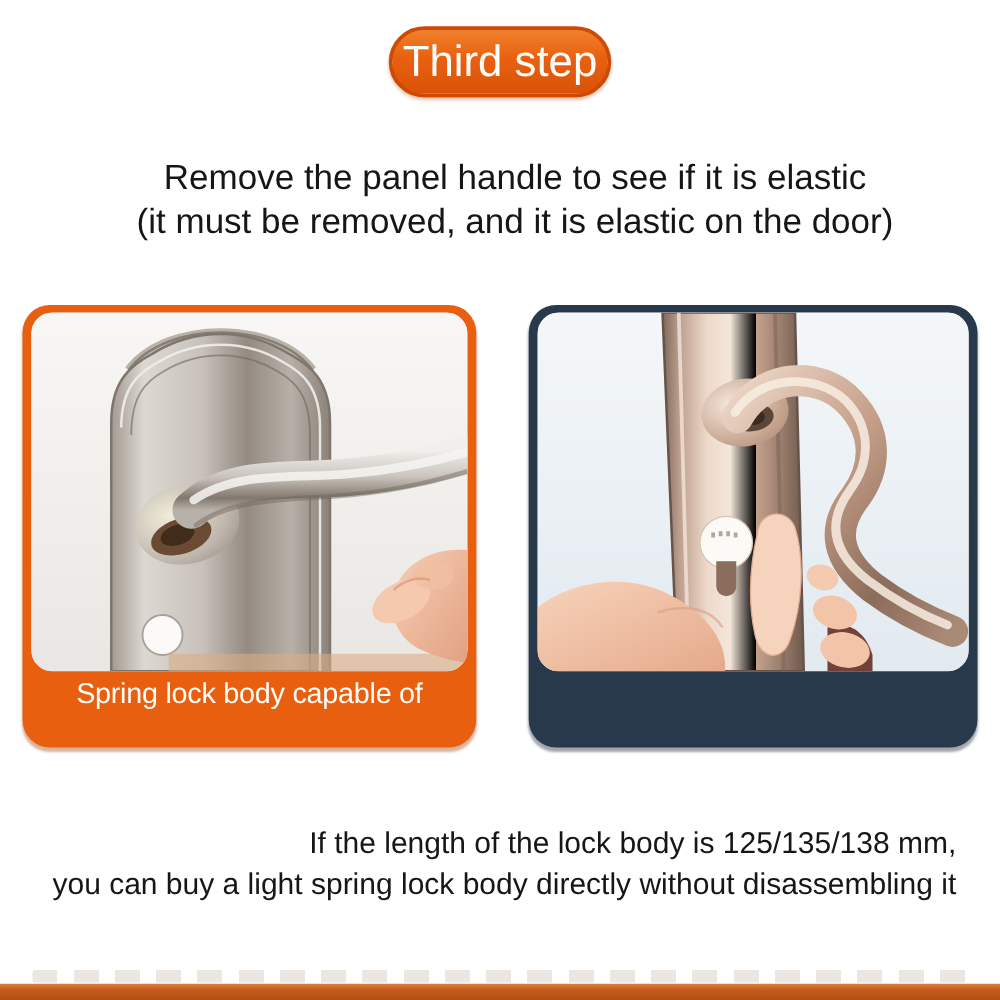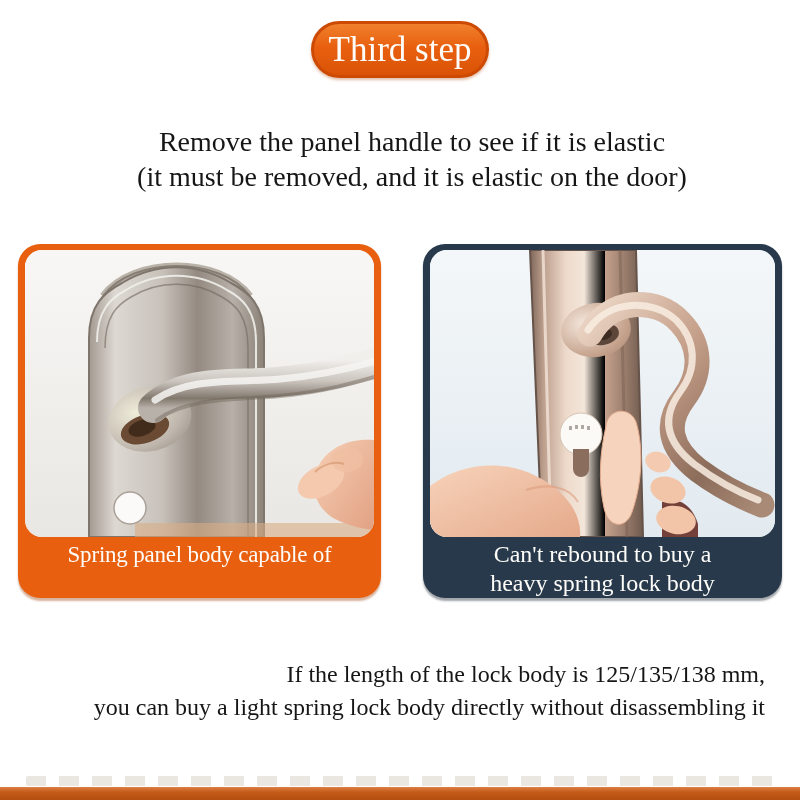--- a/index.html
+++ b/index.html
@@ -1,18 +1,18 @@
 <!DOCTYPE html>
 <html style="--accentOrange: #e8600f; --pillBorder: #cc4a04; --navy: #27394a; --bottomBar: #c45a18; --textBlack: #161616;"><head>
 <meta charset="utf-8">
 <style>
   html,body { margin:0; padding:0; background:#ffffff; }
   .canvas {
     position:relative; width:800px; height:800px; background:#ffffff;
-    overflow:hidden; font-family:Liberation Serif, serif;
+    overflow:hidden; font-family:Liberation Sans, sans-serif;
   }
 
   
   .step-badge {
     position:absolute; left:50%; top:21px; transform:translateX(-50%);
     width:178px; height:57px; box-sizing:border-box;
     border-radius:29px;
     background:linear-gradient(180deg,#f0802c 0%, var(--accentOrange,#e8620f) 45%, #da5206 100%);
     border:3px solid var(--pillBorder,#cc4a04);
     display:flex; align-items:center; justify-content:center;
@@ -138,21 +138,21 @@
 
         <g>
           <path d="M349,190 C324,188 302,198 293,217 C284,236 290,258 310,269 C324,276 338,279 349,280 Z" fill="url(#l-skin)"></path>
           <ellipse cx="296" cy="231" rx="25" ry="15" fill="#f4c9ae" transform="rotate(-28 296 231)"></ellipse>
           <ellipse cx="322" cy="210" rx="16" ry="12" fill="#f0bfa2" opacity="0.8"></ellipse>
           <path d="M290,222 C298,214 310,211 319,214" stroke="#d79873" stroke-width="2" fill="none" opacity="0.7"></path>
         </g>
       </svg>
     </div>
     <div class="caption">
-      <div>Spring panel body capable of</div>
+      <div>Spring lock body capable of</div>
     </div>
   </div>
 
   <div class="card card-right">
     <div class="photo">
       <svg viewBox="0 0 345 287" preserveAspectRatio="none">
         <defs>
           <linearGradient id="r-bg" x1="0" y1="0" x2="0" y2="1">
             <stop offset="0" stop-color="#f4f7f9"></stop>
               <stop offset="1" stop-color="#e2eaf0"></stop>
@@ -214,24 +214,20 @@
         <g>
           <path d="M0,236 C28,214 72,208 106,226 C138,242 152,266 150,287 L0,287 Z" fill="url(#r-skin)"></path>
           <path d="M176,176 C178,158 200,156 206,172 C214,198 212,234 202,262 C196,280 178,278 174,258 C168,230 170,202 176,176 Z" fill="#f6d3bd" stroke="#e3ab8d" stroke-width="1"></path>
           <ellipse cx="228" cy="212" rx="13" ry="10" fill="#f4cbb0" transform="rotate(20 228 212)"></ellipse>
           <ellipse cx="238" cy="240" rx="18" ry="13" fill="#f2c5a9" transform="rotate(18 238 240)"></ellipse>
           <ellipse cx="246" cy="270" rx="20" ry="14" fill="#f2c5a9" transform="rotate(12 246 270)"></ellipse>
           <path d="M96,240 C120,232 140,238 148,252" stroke="#dd9d7e" stroke-width="2" fill="none" opacity="0.6"></path>
         </g>
       </svg>
     </div>
-    <div class="caption">
-      <div>Can't rebound to buy a</div>
-      <div>heavy spring lock body</div>
-    </div>
   </div>
 
   <div class="footer">
     <div>If the length of the lock body is 125/135/138 mm,</div>
     <div>you can buy a light spring lock body directly without disassembling it</div>
   </div>
 
   <div class="watermark-row"></div>
   <div class="bottom-bar"></div>
 

